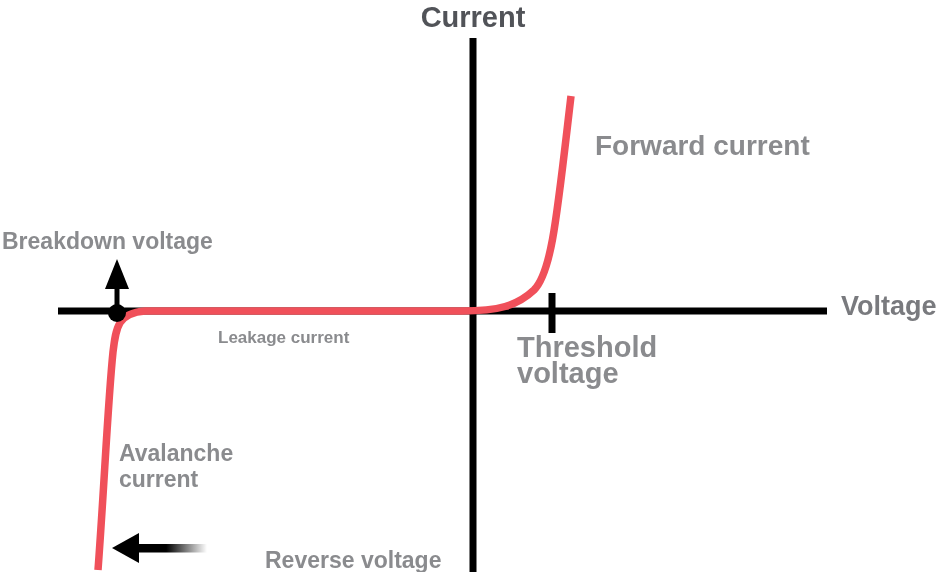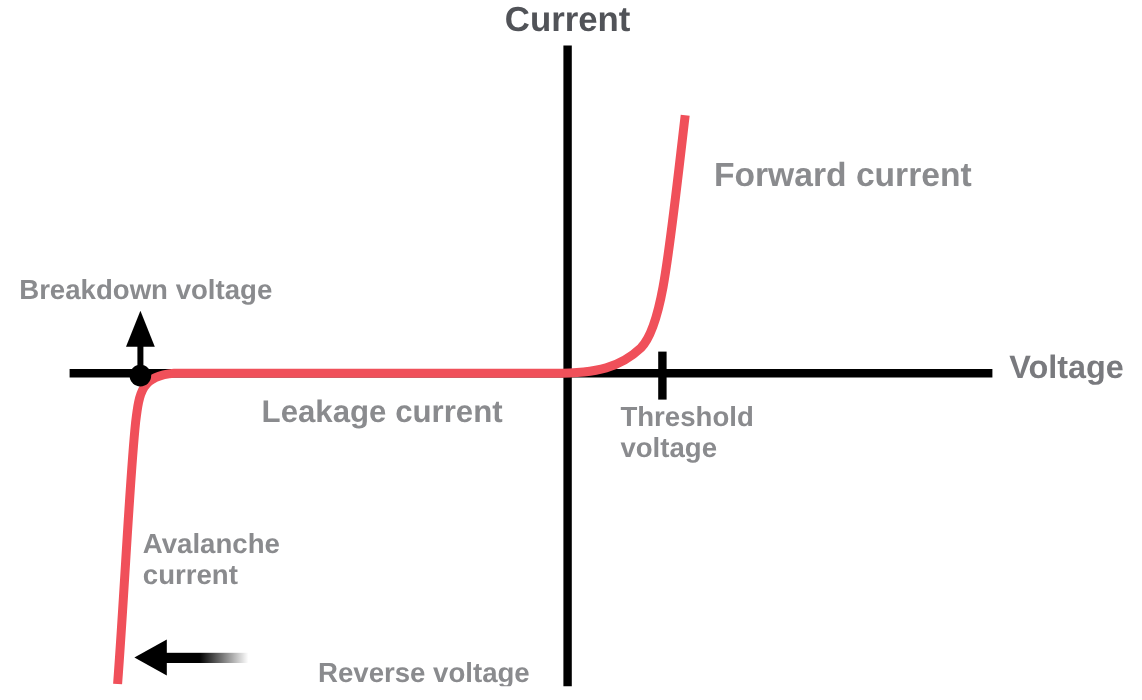--- a/index.html
+++ b/index.html
@@ -43,35 +43,35 @@
     color: #797a7e;
     white-space: nowrap;
   }
   .lbl-forward {
     left: 595px;
     top: 130px;
     font-size: 28px;
     white-space: nowrap;
   }
   .lbl-breakdown {
-    left: 16px;
+    left: 2px;
     top: 228px;
     font-size: 23px;
     white-space: nowrap;
   }
   .lbl-leakage {
     left: 218px;
     top: 328px;
-    font-size: 26px;
+    font-size: 17px;
     white-space: nowrap;
   }
   .lbl-threshold {
     left: 517px;
     top: 334px;
-    font-size: 23px;
+    font-size: 29px;
     line-height: 26px;
   }
   .lbl-avalanche {
     left: 119px;
     top: 430px;
     font-size: 23px;
     line-height: 26px;
     margin-top: 10px;
   }
   .lbl-reverse {

